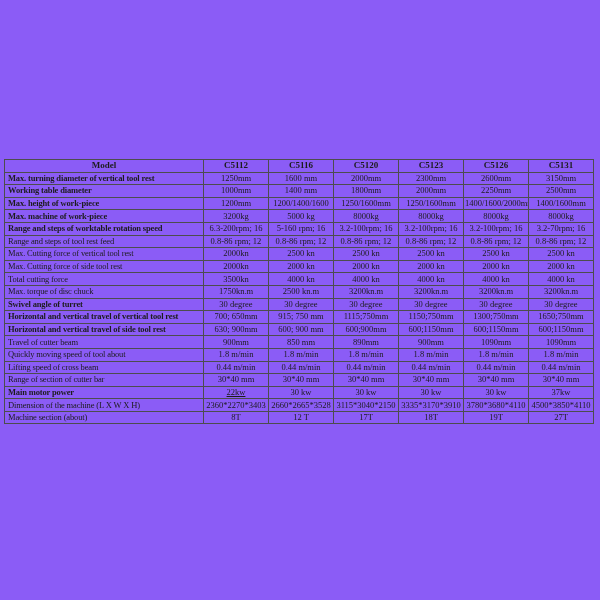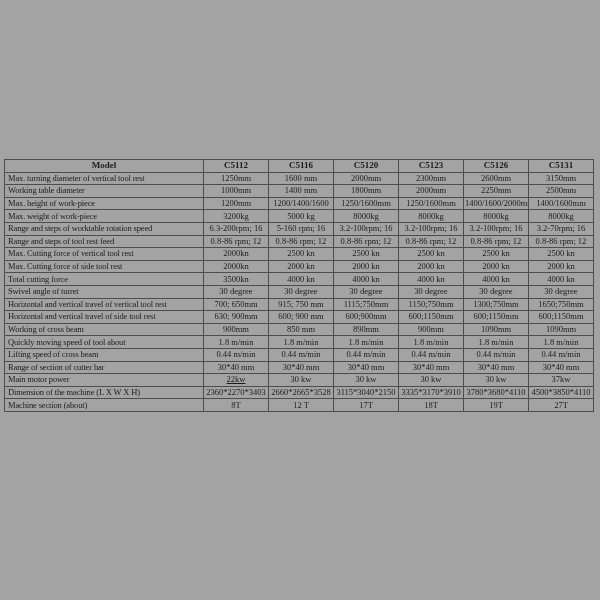--- a/index.html
+++ b/index.html
@@ -4,21 +4,21 @@
 <style>
   html, body {
     margin: 0;
     padding: 0;
     background: #ffffff;
   }
   .page {
     position: relative;
     width: 600px;
     height: 600px;
-    background: #a3a3a3;
+    background: #8b5cf6;
     overflow: hidden;
     font-family: "Liberation Serif", "DejaVu Serif", serif;
   }
   table.specs {
     position: absolute;
     left: 4px;
     top: 159px;
     width: 590px;
     border-collapse: collapse;
     table-layout: fixed;
@@ -37,21 +37,21 @@
     white-space: nowrap;
     overflow: hidden;
   }
   table.specs col.label-col { width: 199px; }
   table.specs th { font-weight: bold; font-size: 9px; }
   table.specs td.row-label {
     text-align: left;
     padding-left: 3px;
     letter-spacing: -0.15px;
   }
-  table.specs td.bold { font-weight: normal; }
+  table.specs td.bold { font-weight: bold; }
   table.specs td.underline { text-decoration: underline; }
 </style>
 </head>
 <body>
 
 <div class="page">
   <table class="specs">
     <colgroup>
       <col class="label-col">
       <col>
@@ -94,21 +94,21 @@
         <tr>
           <td class="row-label bold" style="border-color: rgb(77, 77, 77); color: rgb(28, 28, 28);">Max. height of work-piece</td>
           <td style="border-color: rgb(77, 77, 77); color: rgb(28, 28, 28);">1200mm</td>
           <td style="border-color: rgb(77, 77, 77); color: rgb(28, 28, 28);">1200/1400/1600</td>
           <td style="border-color: rgb(77, 77, 77); color: rgb(28, 28, 28);">1250/1600mm</td>
           <td style="border-color: rgb(77, 77, 77); color: rgb(28, 28, 28);">1250/1600mm</td>
           <td style="border-color: rgb(77, 77, 77); color: rgb(28, 28, 28);">1400/1600/2000mm</td>
           <td style="border-color: rgb(77, 77, 77); color: rgb(28, 28, 28);">1400/1600mm</td>
         </tr>
         <tr>
-          <td class="row-label bold" style="border-color: rgb(77, 77, 77); color: rgb(28, 28, 28);">Max. weight of work-piece</td>
+          <td class="row-label bold" style="border-color: rgb(77, 77, 77); color: rgb(28, 28, 28);">Max. machine of work-piece</td>
           <td style="border-color: rgb(77, 77, 77); color: rgb(28, 28, 28);">3200kg</td>
           <td style="border-color: rgb(77, 77, 77); color: rgb(28, 28, 28);">5000 kg</td>
           <td style="border-color: rgb(77, 77, 77); color: rgb(28, 28, 28);">8000kg</td>
           <td style="border-color: rgb(77, 77, 77); color: rgb(28, 28, 28);">8000kg</td>
           <td style="border-color: rgb(77, 77, 77); color: rgb(28, 28, 28);">8000kg</td>
           <td style="border-color: rgb(77, 77, 77); color: rgb(28, 28, 28);">8000kg</td>
         </tr>
         <tr>
           <td class="row-label bold" style="border-color: rgb(77, 77, 77); color: rgb(28, 28, 28);">Range and steps of worktable rotation speed</td>
           <td style="border-color: rgb(77, 77, 77); color: rgb(28, 28, 28);">6.3-200rpm; 16</td>
@@ -148,20 +148,29 @@
         <tr>
           <td class="row-label" style="border-color: rgb(77, 77, 77); color: rgb(28, 28, 28);">Total cutting force</td>
           <td style="border-color: rgb(77, 77, 77); color: rgb(28, 28, 28);">3500kn</td>
           <td style="border-color: rgb(77, 77, 77); color: rgb(28, 28, 28);">4000 kn</td>
           <td style="border-color: rgb(77, 77, 77); color: rgb(28, 28, 28);">4000 kn</td>
           <td style="border-color: rgb(77, 77, 77); color: rgb(28, 28, 28);">4000 kn</td>
           <td style="border-color: rgb(77, 77, 77); color: rgb(28, 28, 28);">4000 kn</td>
           <td style="border-color: rgb(77, 77, 77); color: rgb(28, 28, 28);">4000 kn</td>
         </tr>
         <tr>
+          <td class="row-label" style="border-color: rgb(77, 77, 77); color: rgb(28, 28, 28);">Max. torque of disc chuck</td>
+          <td style="border-color: rgb(77, 77, 77); color: rgb(28, 28, 28);">1750kn.m</td>
+          <td style="border-color: rgb(77, 77, 77); color: rgb(28, 28, 28);">2500 kn.m</td>
+          <td style="border-color: rgb(77, 77, 77); color: rgb(28, 28, 28);">3200kn.m</td>
+          <td style="border-color: rgb(77, 77, 77); color: rgb(28, 28, 28);">3200kn.m</td>
+          <td style="border-color: rgb(77, 77, 77); color: rgb(28, 28, 28);">3200kn.m</td>
+          <td style="border-color: rgb(77, 77, 77); color: rgb(28, 28, 28);">3200kn.m</td>
+        </tr>
+        <tr>
           <td class="row-label bold" style="border-color: rgb(77, 77, 77); color: rgb(28, 28, 28);">Swivel angle of turret</td>
           <td style="border-color: rgb(77, 77, 77); color: rgb(28, 28, 28);">30 degree</td>
           <td style="border-color: rgb(77, 77, 77); color: rgb(28, 28, 28);">30 degree</td>
           <td style="border-color: rgb(77, 77, 77); color: rgb(28, 28, 28);">30 degree</td>
           <td style="border-color: rgb(77, 77, 77); color: rgb(28, 28, 28);">30 degree</td>
           <td style="border-color: rgb(77, 77, 77); color: rgb(28, 28, 28);">30 degree</td>
           <td style="border-color: rgb(77, 77, 77); color: rgb(28, 28, 28);">30 degree</td>
         </tr>
         <tr>
           <td class="row-label bold" style="border-color: rgb(77, 77, 77); color: rgb(28, 28, 28);">Horizontal and vertical travel of vertical tool rest</td>
@@ -175,21 +184,21 @@
         <tr>
           <td class="row-label bold" style="border-color: rgb(77, 77, 77); color: rgb(28, 28, 28);">Horizontal and vertical travel of side tool rest</td>
           <td style="border-color: rgb(77, 77, 77); color: rgb(28, 28, 28);">630; 900mm</td>
           <td style="border-color: rgb(77, 77, 77); color: rgb(28, 28, 28);">600; 900 mm</td>
           <td style="border-color: rgb(77, 77, 77); color: rgb(28, 28, 28);">600;900mm</td>
           <td style="border-color: rgb(77, 77, 77); color: rgb(28, 28, 28);">600;1150mm</td>
           <td style="border-color: rgb(77, 77, 77); color: rgb(28, 28, 28);">600;1150mm</td>
           <td style="border-color: rgb(77, 77, 77); color: rgb(28, 28, 28);">600;1150mm</td>
         </tr>
         <tr>
-          <td class="row-label" style="border-color: rgb(77, 77, 77); color: rgb(28, 28, 28);">Working of cross beam</td>
+          <td class="row-label" style="border-color: rgb(77, 77, 77); color: rgb(28, 28, 28);">Travel of cutter beam</td>
           <td style="border-color: rgb(77, 77, 77); color: rgb(28, 28, 28);">900mm</td>
           <td style="border-color: rgb(77, 77, 77); color: rgb(28, 28, 28);">850 mm</td>
           <td style="border-color: rgb(77, 77, 77); color: rgb(28, 28, 28);">890mm</td>
           <td style="border-color: rgb(77, 77, 77); color: rgb(28, 28, 28);">900mm</td>
           <td style="border-color: rgb(77, 77, 77); color: rgb(28, 28, 28);">1090mm</td>
           <td style="border-color: rgb(77, 77, 77); color: rgb(28, 28, 28);">1090mm</td>
         </tr>
         <tr>
           <td class="row-label" style="border-color: rgb(77, 77, 77); color: rgb(28, 28, 28);">Quickly moving speed of tool about</td>
           <td style="border-color: rgb(77, 77, 77); color: rgb(28, 28, 28);">1.8 m/min</td>

